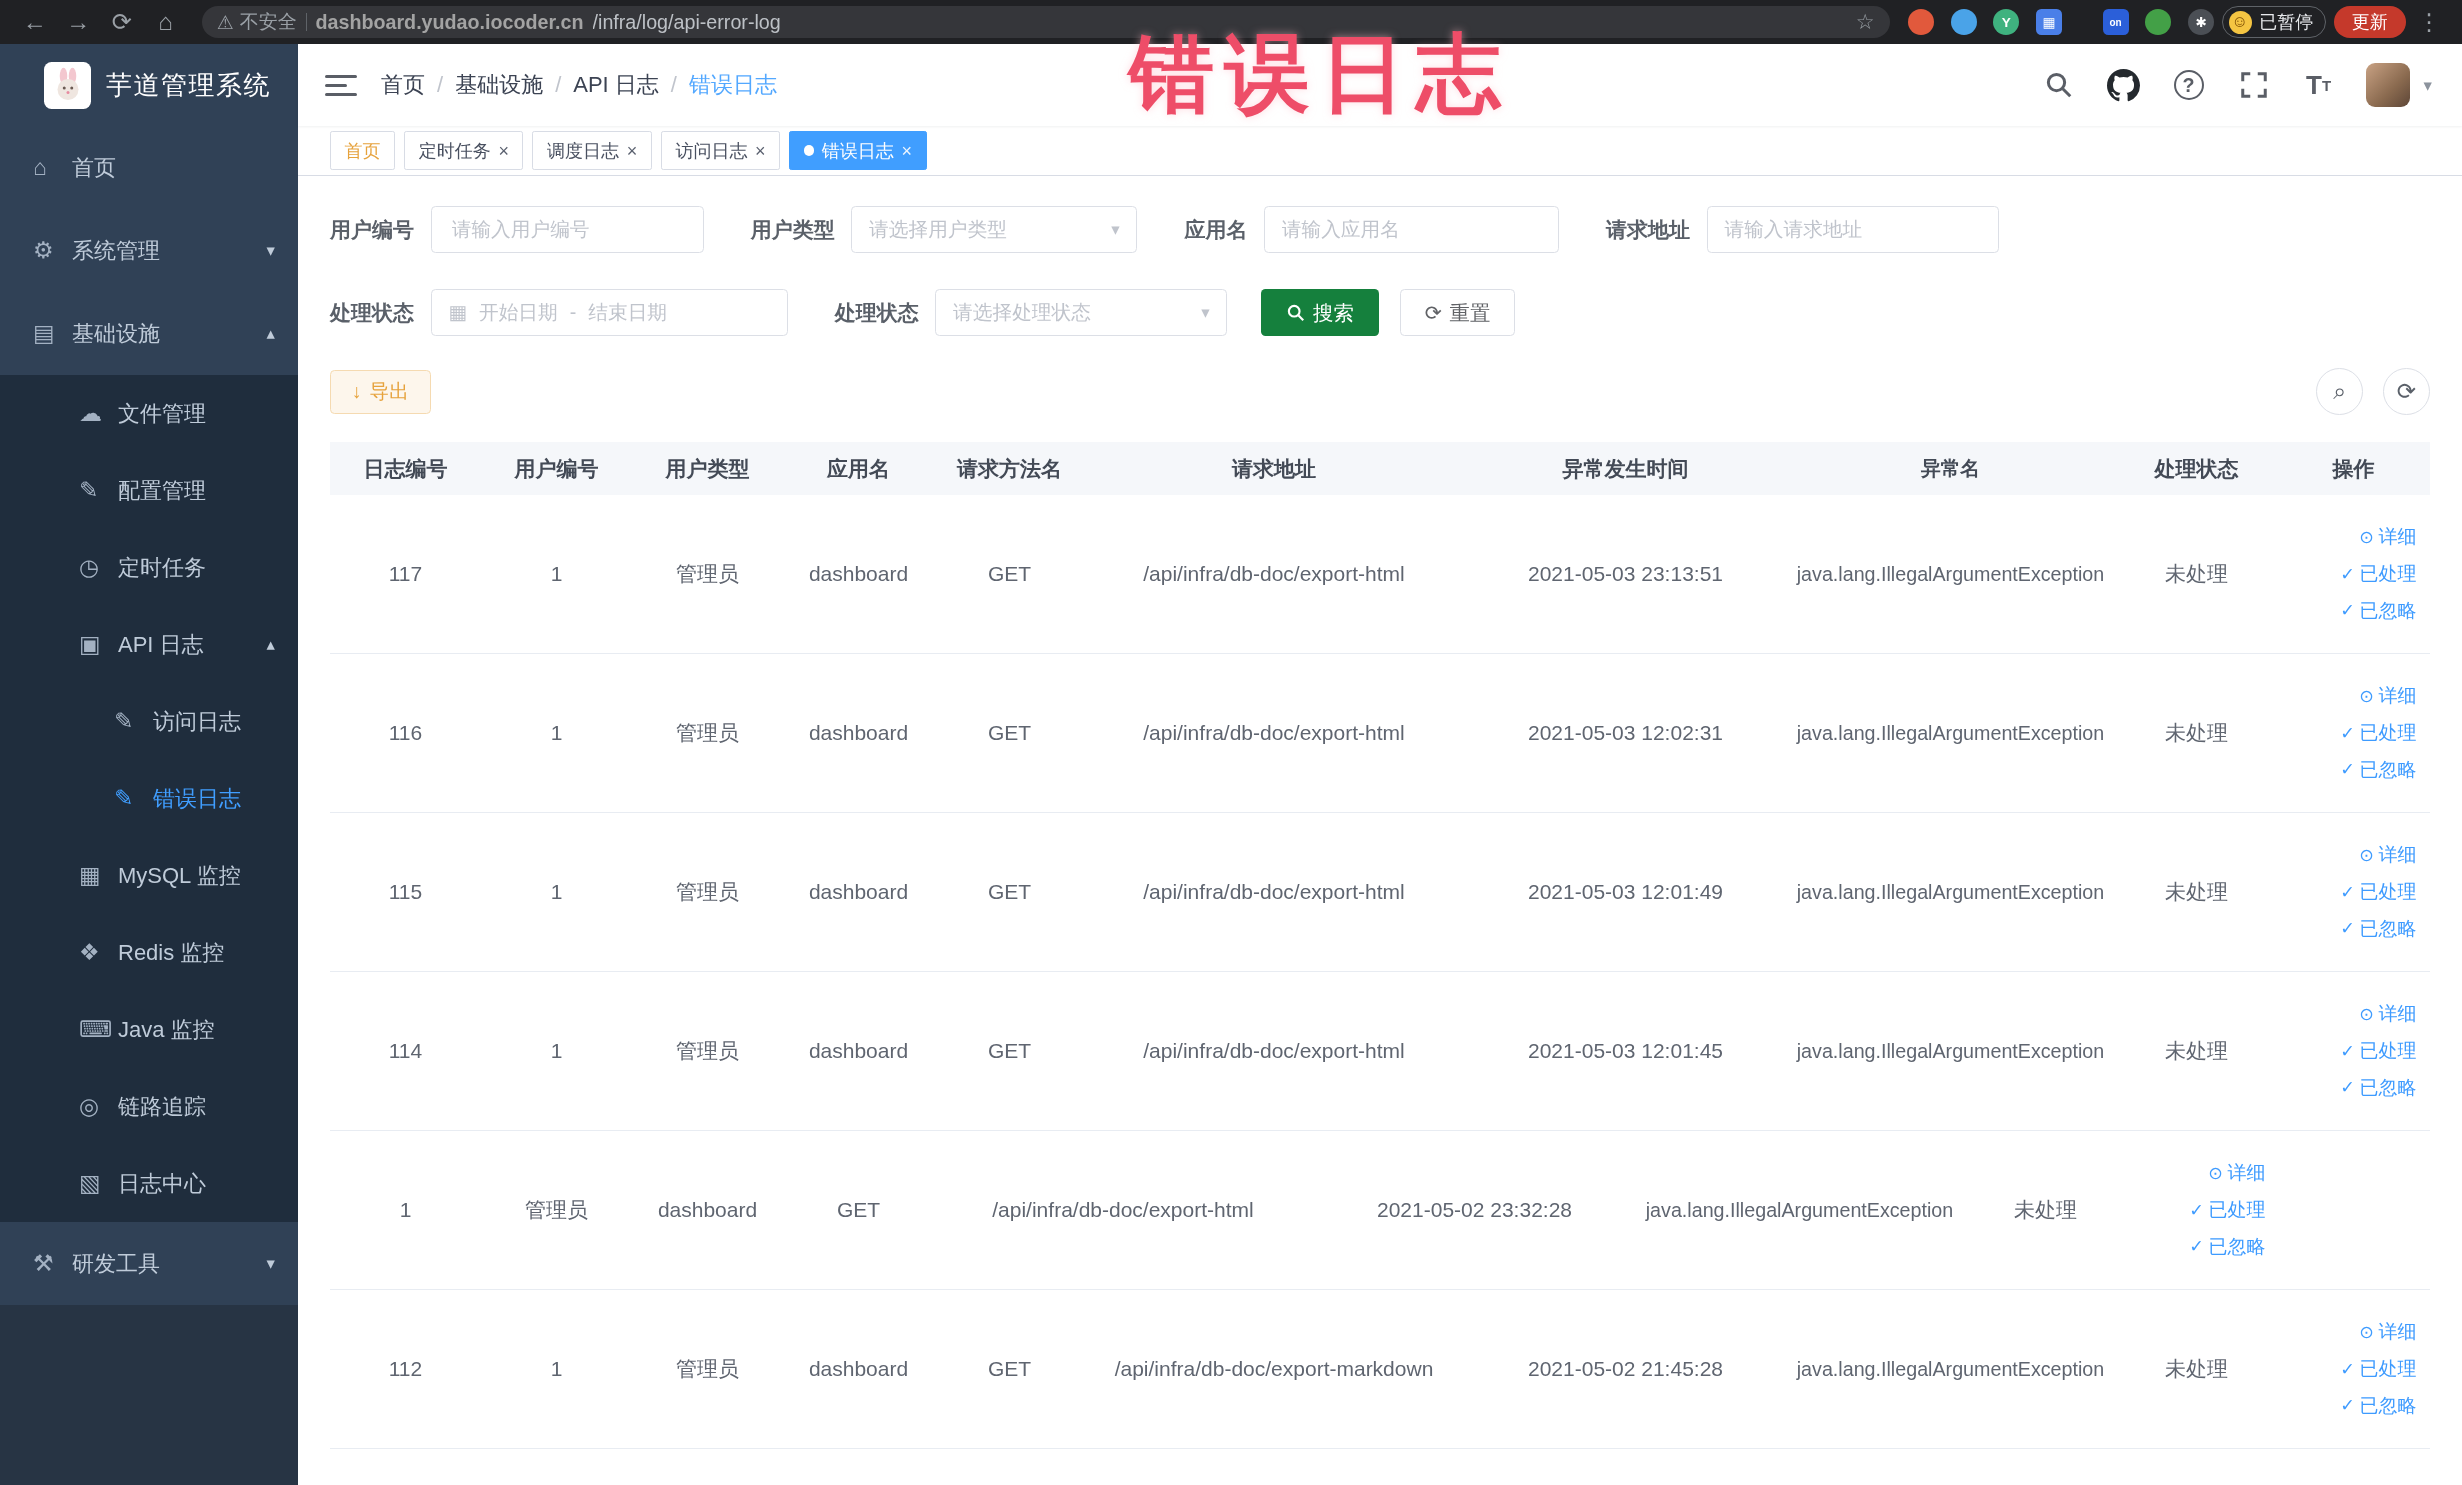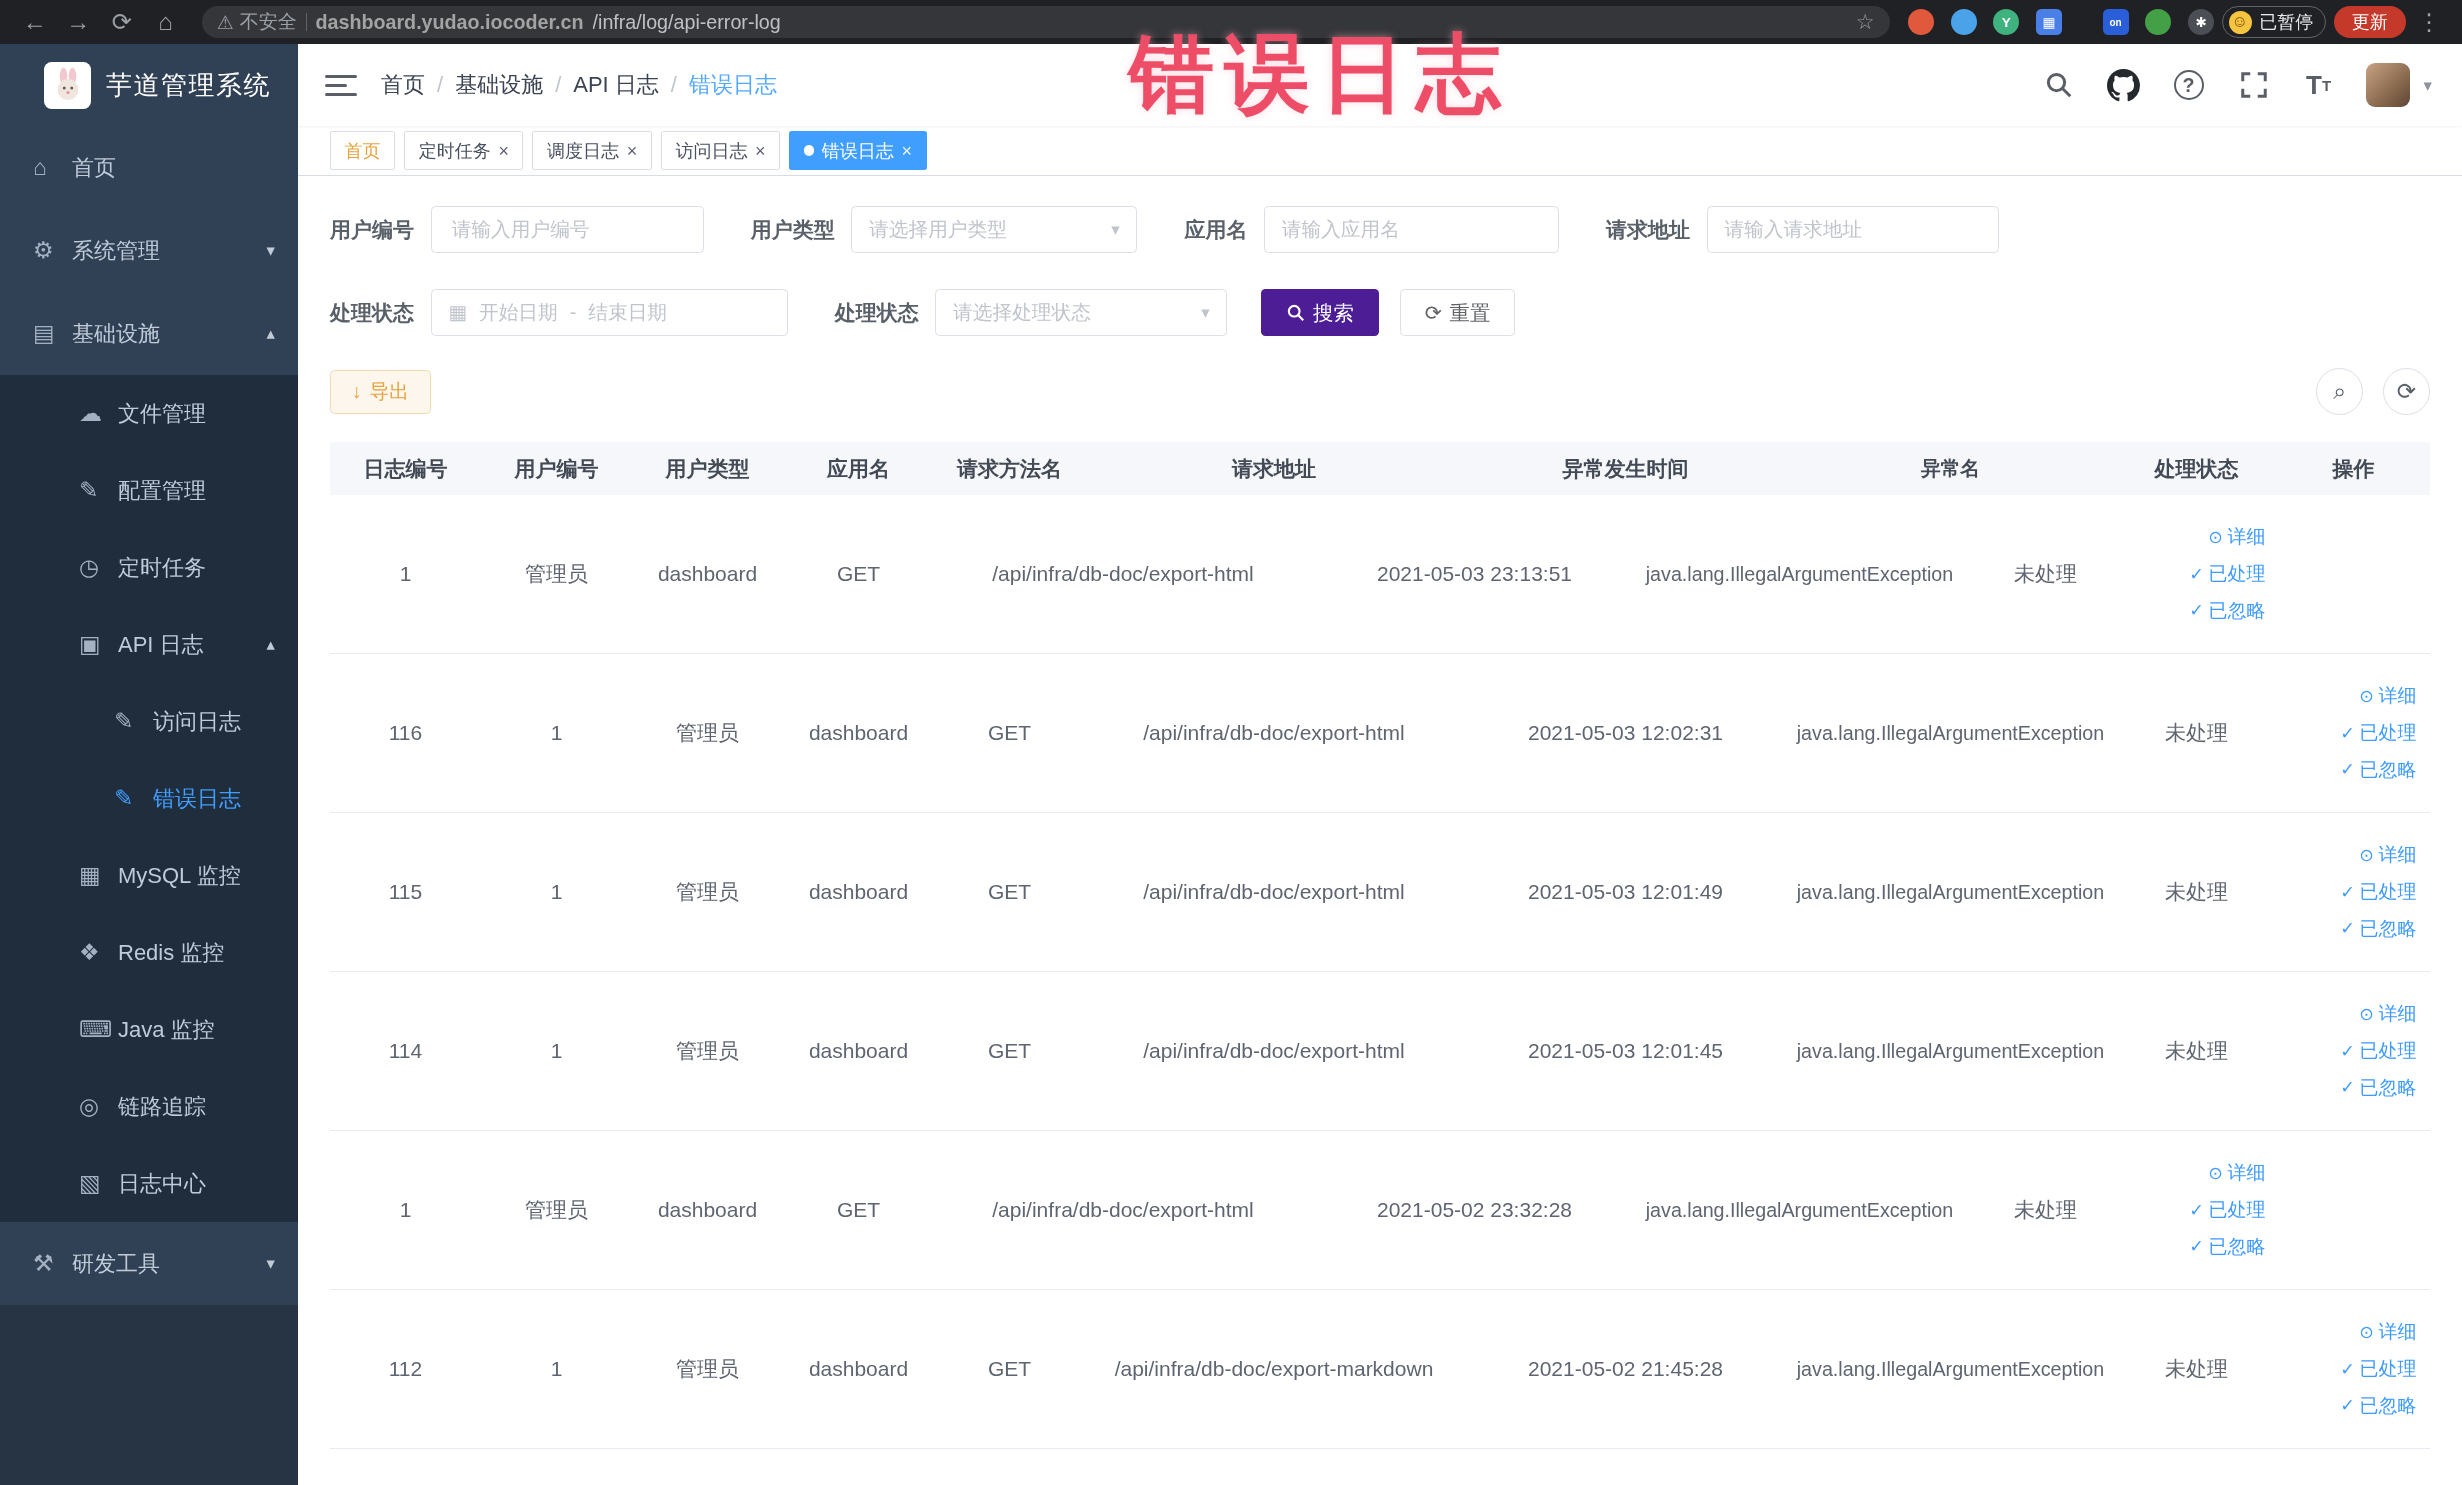--- a/index.html
+++ b/index.html
@@ -77,21 +77,21 @@
   .f-input, .f-select, .f-daterange { height:47px; border:1.5px solid #dcdfe6; border-radius:4.5px; background:#fff; font-size:19.7px; color:#606266; display:flex; align-items:center; padding:0 16.7px; }
   input.f-input { outline:none; }
   input.f-input::placeholder { color:#c0c4cc; }
   .f-select { justify-content:space-between; }
   .ph { color:#c0c4cc; white-space:nowrap; }
   .caret { color:#c0c4cc; font-size:16.7px; margin-left:10.6px; }
   .f-daterange { gap:12px; }
   .cal-icon { color:#c0c4cc; font-size:19.7px; }
   .dr-sep { color:#c0c4cc; }
   .btn { height:47px; border-radius:4.5px; display:flex; align-items:center; gap:7.6px; font-size:20.4px; padding:0 24px; border:1.5px solid transparent; }
-  .btn-search { background:#4c1d95; color:#fff; margin-left:-13.6px; }
+  .btn-search { background:#15803d; color:#fff; margin-left:-13.6px; }
   .btn-reset { background:#fff; border-color:#dcdfe6; color:#606266; margin-left:21px; }
   .btn-export { height:44px; background:#fdf6ec; border:1.5px solid #f5dab1; color:#E6A23C; font-size:19.7px; padding:0 21px; border-radius:4.5px; display:flex; align-items:center; gap:7.6px; }
   .toolbar { margin:32px 32px 0 32px; display:flex; align-items:center; }
   .toolbar-right { margin-left:auto; display:flex; gap:19.7px; }
   .circle-btn { width:47px; height:47px; border-radius:50%; border:1.5px solid #dcdfe6; color:#5a6069; font-size:23px; display:flex; align-items:center; justify-content:center; background:#fff; }
 
   
   .table { margin:27px 32px 0 32px; width:2100px; font-size:21px; }
   .thead { display:flex; background:#f5f7fa; height:53px; align-items:center; }
   .th { font-weight:bold; color:#434a56; text-align:center; }
@@ -365,20 +365,21 @@
             <div class="th c3">应用名</div>
             <div class="th c4">请求方法名</div>
             <div class="th c5">请求地址</div>
             <div class="th c6">异常发生时间</div>
             <div class="th c7">异常名</div>
             <div class="th c8">处理状态</div>
             <div class="th c9">操作</div>
           </div>
         <div class="tbody">
             <div class="tr">
+              <div class="td c0">117</div>
               <div class="td c1">1</div>
               <div class="td c2">管理员</div>
               <div class="td c3">dashboard</div>
               <div class="td c4">GET</div>
               <div class="td c5">/api/infra/db-doc/export-html</div>
               <div class="td c6">2021-05-03 23:13:51</div>
               <div class="td c7">java.lang.IllegalArgumentException</div>
               <div class="td c8">未处理</div>
               <div class="td c9 actions">
                 <span class="action-link">

